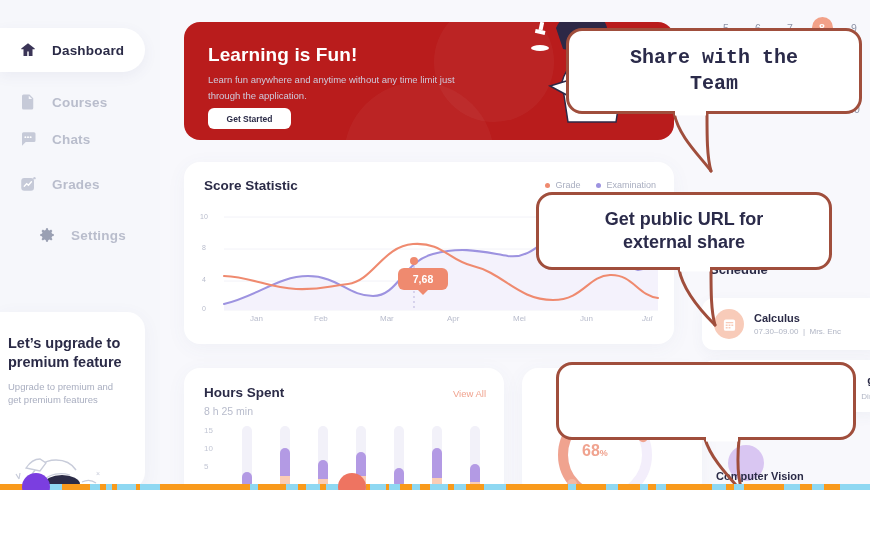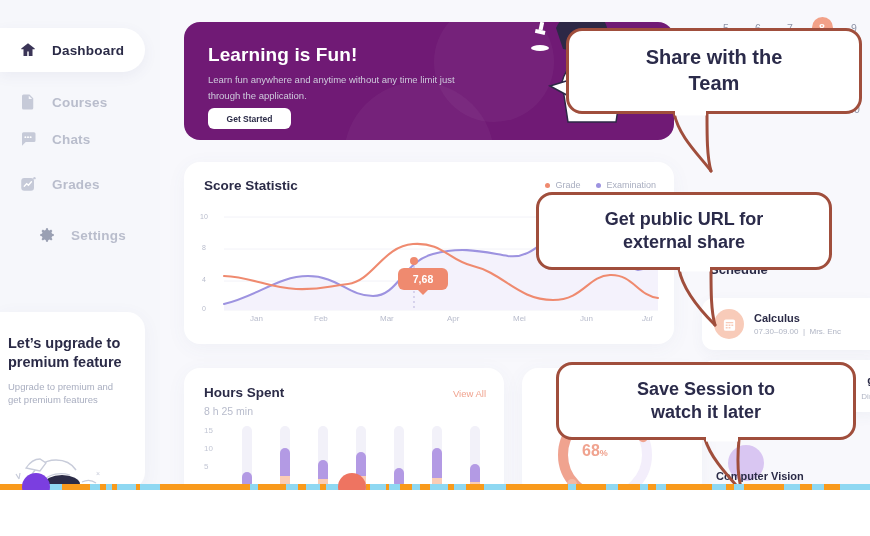--- a/index.html
+++ b/index.html
@@ -45,21 +45,21 @@
   }
   #promo h3 { font-size:14.5px; line-height:19px; color:#2b2b47; font-weight:700; }
   #promo p  { margin-top:8px; font-size:9.5px; line-height:13px; color:#a9aec0; }
   #promo .art { position:absolute; left:8px; bottom:-6px; width:130px; height:72px; }
 
   
   #main { position:absolute; left:160px; top:0; width:550px; height:490px; }
 
   #banner {
     position:absolute; left:24px; top:22px; width:490px; height:118px;
-    background:#701a75; border-radius:16px; overflow:hidden;
+    background:#b91c1c; border-radius:16px; overflow:hidden;
   }
   #banner .blob { position:absolute; border-radius:50%; background:rgba(255,255,255,.04); }
   #banner h2 { position:absolute; left:24px; top:22px; color:#fff;
                font-size:19px; font-weight:700; letter-spacing:.1px; }
   #banner p  { position:absolute; left:24px; top:50px; width:280px;
                color:#cfcbdd; font-size:9.5px; line-height:16px; }
   #banner .btn {
     position:absolute; left:24px; top:86px; width:83px; height:21px;
     background:#fff; border-radius:6px; color:#2b2b47;
     font-size:8.5px; font-weight:700; display:flex;
@@ -419,21 +419,21 @@
     <div id="donut">
       <svg viewBox="0 0 110 110" style="width:110px;height:110px;">
         <circle cx="55" cy="55" r="42" fill="none" stroke="#f3eefb" stroke-width="10"></circle>
         <circle cx="55" cy="55" r="42" fill="none" stroke="#f0a38f" stroke-width="10" stroke-dasharray="179 264" stroke-dashoffset="-66" stroke-linecap="round"></circle>
         <circle cx="22" cy="84" r="5" fill="#f3b9a6"></circle>
       </svg>
       <div class="pct"><span>68</span><i>%</i></div>
     </div>
   </div>
 
-  <div class="bubble" style="left:566px;top:28px;width:296px;height:86px;font-size:20px;">
+  <div class="bubble" style="left:566px;top:28px;width:296px;height:86px;font-size:20px;font-family:Liberation Mono, monospace;">
     <div>
       <div>Share with the</div>
       <div>Team</div>
     </div>
     <svg style="left:80px;top:80px;width:120px;height:80px;">
       <path d="M25 2 C 30 26, 50 44, 62 60" stroke="#a04e3c" stroke-width="3" fill="none" stroke-linecap="round"></path>
       <path d="M58 2 C 58 26, 58 46, 62 60" stroke="#a04e3c" stroke-width="3" fill="none" stroke-linecap="round"></path>
       <path d="M26 2 L 57 2" stroke="#fff" stroke-width="5" fill="none"></path>
     </svg>
   </div>
@@ -444,24 +444,20 @@
       <div>external share</div>
     </div>
     <svg style="left:128px;top:72px;width:120px;height:80px;">
       <path d="M12 2 C 16 24, 34 44, 48 58" stroke="#a04e3c" stroke-width="3" fill="none" stroke-linecap="round"></path>
       <path d="M44 2 C 44 24, 44 44, 48 58" stroke="#a04e3c" stroke-width="3" fill="none" stroke-linecap="round"></path>
       <path d="M13 2 L 43 2" stroke="#fff" stroke-width="5" fill="none"></path>
     </svg>
   </div>
 
   <div class="bubble" style="left:556px;top:362px;width:300px;height:78px;font-size:18px;">
-    <div>
-      <div>Save Session to</div>
-      <div>watch it later</div>
-    </div>
     <svg style="left:132px;top:72px;width:130px;height:70px;">
       <path d="M14 2 C 20 22, 38 40, 52 56" stroke="#a04e3c" stroke-width="3" fill="none" stroke-linecap="round"></path>
       <path d="M48 2 C 46 24, 46 42, 52 56" stroke="#a04e3c" stroke-width="3" fill="none" stroke-linecap="round"></path>
       <path d="M15 2 L 47 2" stroke="#fff" stroke-width="5" fill="none"></path>
     </svg>
   </div>
 </div>
 
 <div id="timeline">
   <div class="tl-track"></div>

